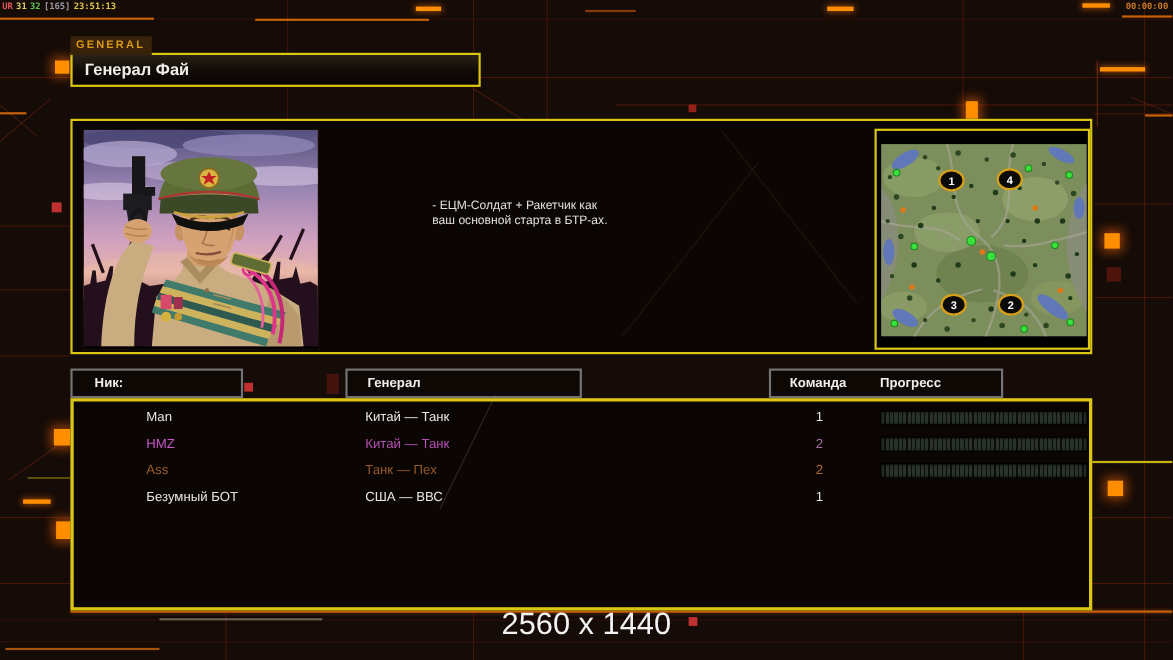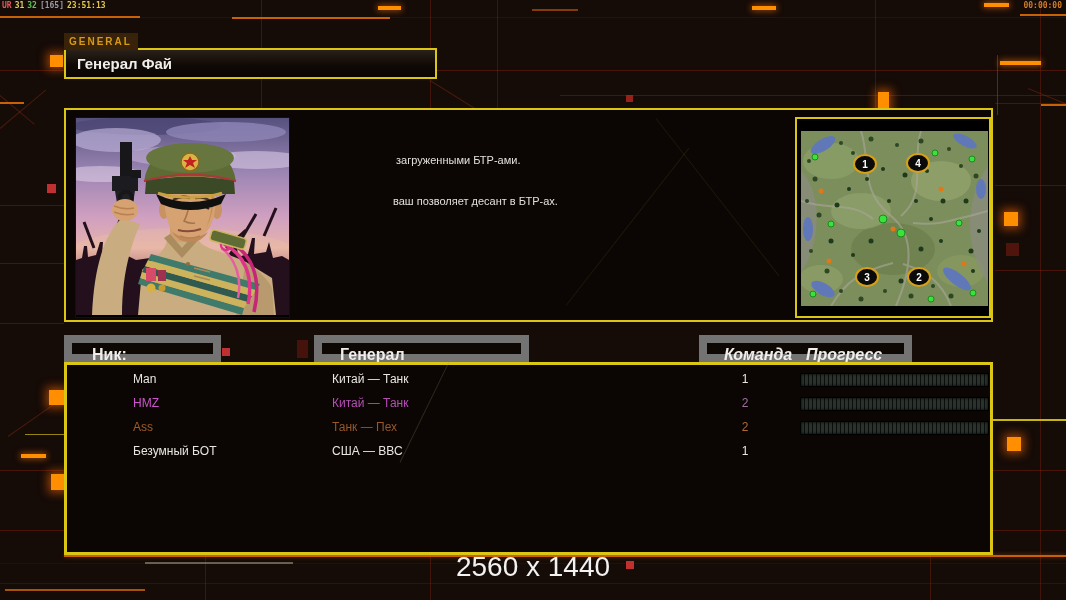--- a/index.html
+++ b/index.html
@@ -43,26 +43,26 @@
 
   .portrait{position:absolute;left:9px;top:7px;width:213px;height:199px;background:#000;border:1px solid #1a0d06;}
   .strategy{position:absolute;left:327px;top:44px;width:345px;color:#e2e0dc;font-size:11px;}
   .strategy-line{min-height:13.5px;line-height:13.5px;white-space:pre;}
 
   .minimap-box{position:absolute;left:729px;top:7px;width:196px;height:201px;border:2px solid #dcc614;background:#000;box-sizing:border-box;}
   .minimap-svg{position:absolute;left:4px;top:12px;}
   .map-marker-num{font:bold 10px "Liberation Sans",sans-serif;fill:#ffffff;text-anchor:middle;}
 
   .hdr-box{
-    position:absolute;height:27px;border:8px solid #737373;background:#0e0805;
-    box-sizing:border-box;z-index:3;color:#f0eeea;font-size:16px;font-weight:bold;line-height:23px;
+    position:absolute;height:27px;border:2px solid #737373;background:#0e0805;
+    box-sizing:border-box;z-index:3;color:#f0eeea;font-size:12px;font-weight:bold;line-height:23px;
   }
   .hdr-nick{left:64px;top:335px;width:157px;}
   .hdr-general{left:314px;top:335px;width:215px;}
-  .hdr-team{left:699px;top:335px;width:213px;font-style:italic;}
+  .hdr-team{left:699px;top:335px;width:213px;}
   .hdr-label-nick{position:absolute;left:20px;}
   .hdr-label-general{position:absolute;left:18px;}
   .hdr-label-team{position:absolute;left:17px;}
   .hdr-label-progress{position:absolute;left:99px;}
 
   .roster-panel{left:64px;top:362px;width:929px;height:193px;border-width:3px;background:#0b0603;}
   .roster-row{position:absolute;left:0;width:100%;height:24px;font-size:12px;}
   .cell-nick{position:absolute;left:18px;line-height:24px;margin-left:48px;}
   .cell-general{position:absolute;left:265px;line-height:24px;}
   .cell-team{position:absolute;left:663px;width:30px;text-align:center;line-height:24px;}
@@ -251,24 +251,24 @@
       <path d="M68,63 Q114,50 160,63" stroke="#b23535" stroke-width="2" fill="none"></path>
       <path d="M70,63 Q114,54 158,63 L159,76 L69,76 Z" fill="#3c4926"></path>
       <circle cx="114" cy="44" r="9" fill="#d8b542" stroke="#8a6a20" stroke-width="1.5"></circle>
       <path d="M114,38 L116,42 L121,42 L117,45 L119,50 L114,47 L109,50 L111,45 L107,42 L112,42 Z" fill="#c42222"></path>
       <path d="M82,75 Q114,84 146,75" stroke="#caa23c" stroke-width="2.5" fill="none"></path>
       <path d="M80,76 Q114,92 150,76 L145,86 Q114,98 85,86 Z" fill="#10100e"></path>
     </svg>
   </div>
 
   <div class="strategy">
-    <div class="strategy-line"> загруженными БТР-ами.</div>
     <div class="strategy-line"></div>
     <div class="strategy-line"></div>
-    <div class="strategy-line">ваш позволяет десант в БТР-ах.</div>
+    <div class="strategy-line">- ЕЦМ-Солдат + Ракетчик как</div>
+    <div class="strategy-line">ваш основной старта в БТР-ах.</div>
     <div class="strategy-line"></div>
   </div>
 
   <div class="minimap-box">
     <svg class="minimap-svg" width="187" height="175" viewBox="0 0 187 175">
       <rect width="187" height="175" fill="#7c8e5c"></rect>
       <ellipse cx="30" cy="30" rx="28" ry="18" fill="#8aa066" opacity=".8"></ellipse>
       <ellipse cx="140" cy="50" rx="30" ry="20" fill="#95a56e" opacity=".7"></ellipse>
       <ellipse cx="92" cy="118" rx="42" ry="26" fill="#6d7f4e" opacity=".8"></ellipse>
       <ellipse cx="60" cy="80" rx="30" ry="18" fill="#95a56e" opacity=".6"></ellipse>

